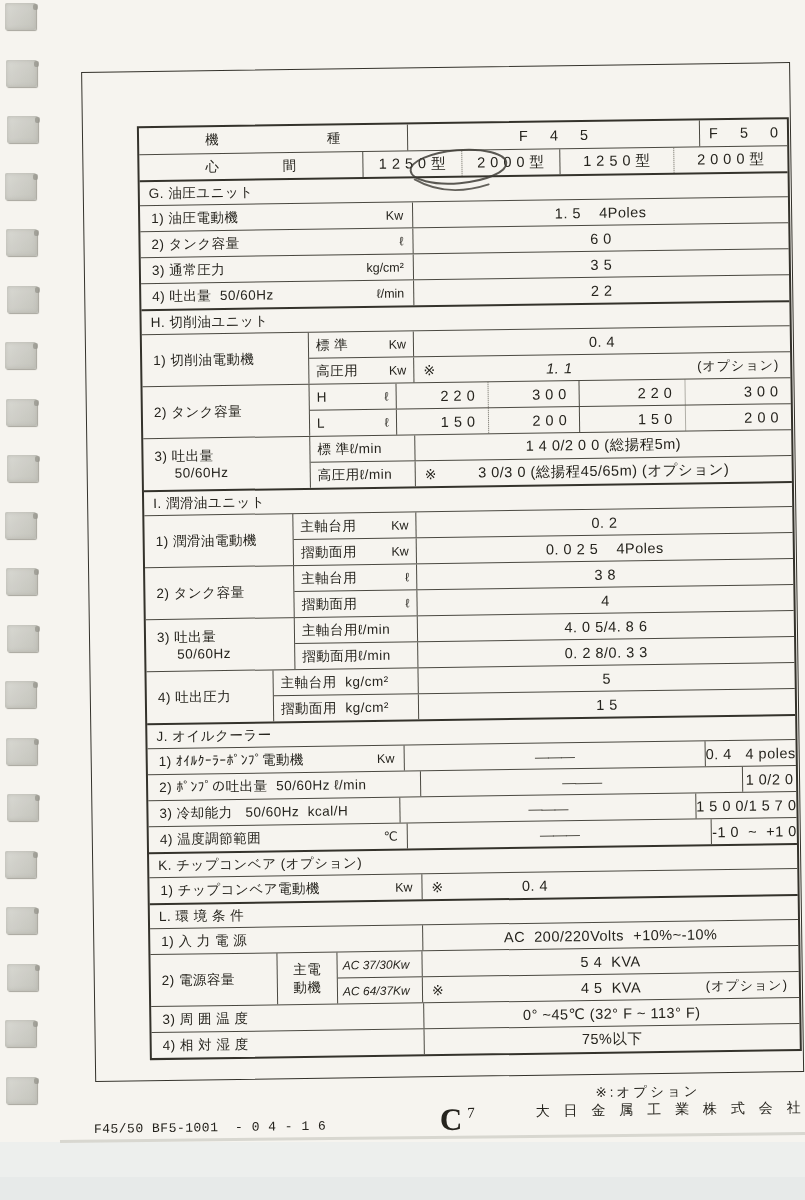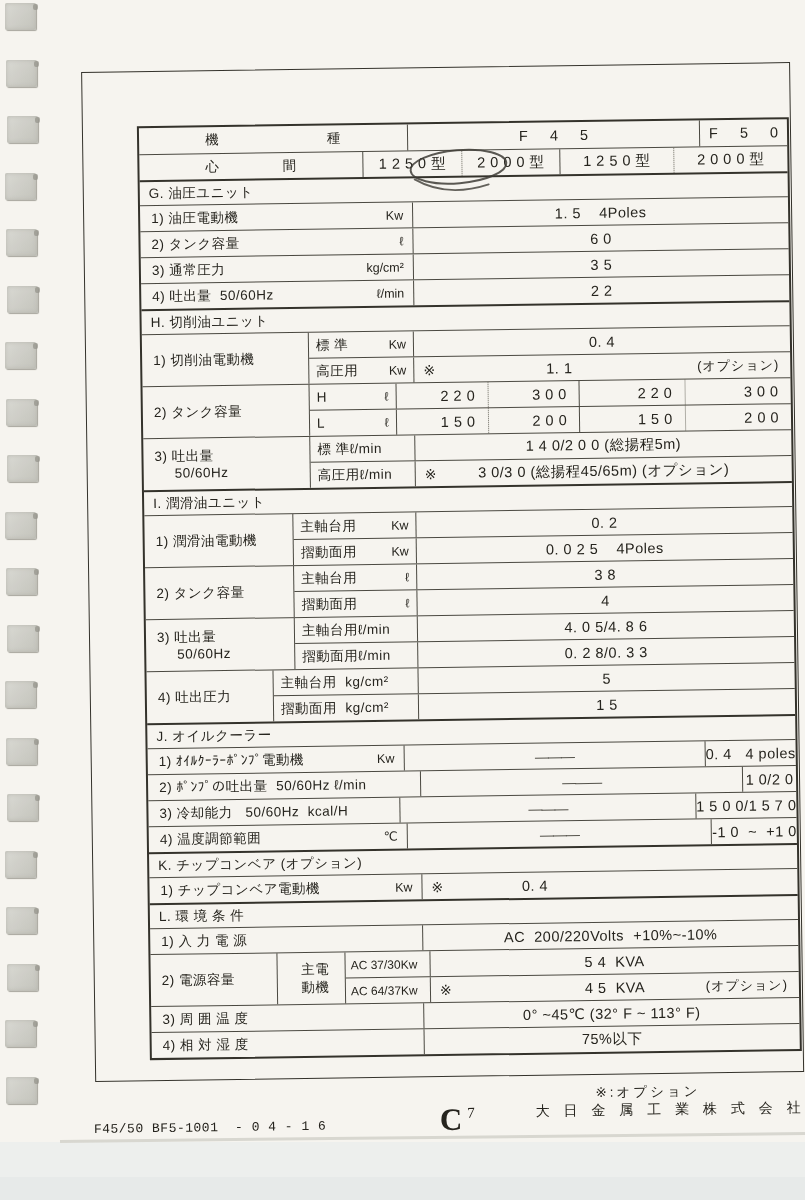--- a/index.html
+++ b/index.html
@@ -65,31 +65,31 @@
   .q3 { width:26.8%; border-right:1px dotted #6b695f; }
   .q4 { width:26.8%; }
   .qc { justify-content:center; padding-right:0; }
   .fcell { width:46.4%; border-right:1px solid var(--ln); justify-content:center; }
   .f50c { flex:1; justify-content:center; }
 
   .jdash { width:49.7%; border-right:1px solid var(--ln); justify-content:center; }
   .jval { flex:1; justify-content:center; }
 
   .l2label { width:127px; border-right:1px solid var(--ln); padding-left:11px; }
-  .l2mid { width:60px; border-right:1px solid var(--ln);margin-left:8px; }
+  .l2mid { width:60px; border-right:1px solid var(--ln); }
   .l2spec { width:85px; border-right:1px solid var(--ln); padding-left:5px; }
 
   .t { font-size:13.5px; white-space:pre; letter-spacing:0.5px; }
-  .small { font-size:12px; letter-spacing:0; }
+  .small { font-size:12px; letter-spacing:0;font-style:italic; }
   .u { font-size:12.5px; white-space:pre;margin-left:16px; }
   .v { font-size:14.5px; white-space:pre; letter-spacing:0.5px; }
   .ls { letter-spacing:9px; padding-left:9px; }
   .mark { position:absolute; left:9px; font-size:14px; }
   .notep { position:absolute; right:11px; font-size:13px; letter-spacing:1px; }
-  .sl { margin-right:86px; }
+  .sl { margin-right:86px;font-style:italic; }
   .sl2 { margin-right:150px; }
   .dash { letter-spacing:-1px; color:#55534b; font-size:14px; }
 
   .note { position:absolute; left:500px; top:1022px; font-size:13.5px; letter-spacing:3px; }
 
   .doc-code { position:absolute; left:-2px; top:1053px; font-family:"Liberation Mono","DejaVu Sans Mono",monospace;
               font-size:13px; letter-spacing:0.5px; white-space:pre; }
   .page-no { position:absolute; left:344px; top:1038px; font-family:"Liberation Serif","DejaVu Serif",serif; }
   .page-no .big { font-size:31px; font-weight:bold; }
   .page-no .sup { font-size:15px; vertical-align:12px; margin-left:5px; }

